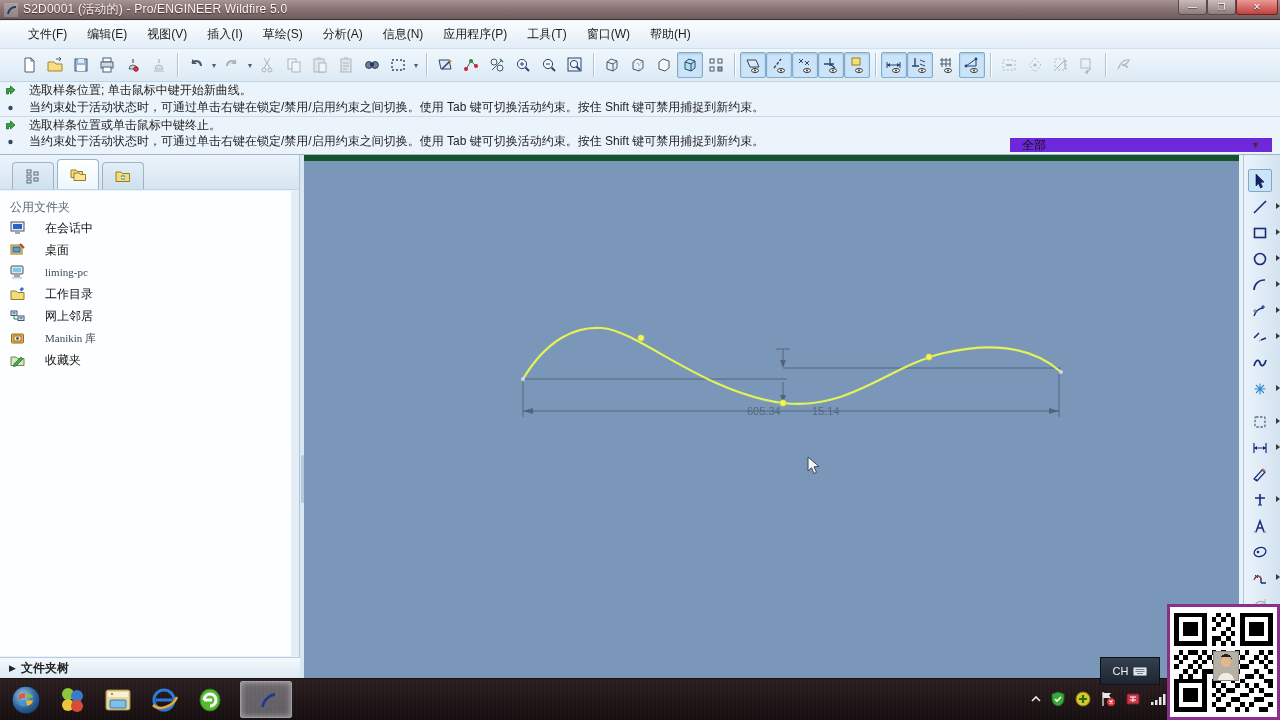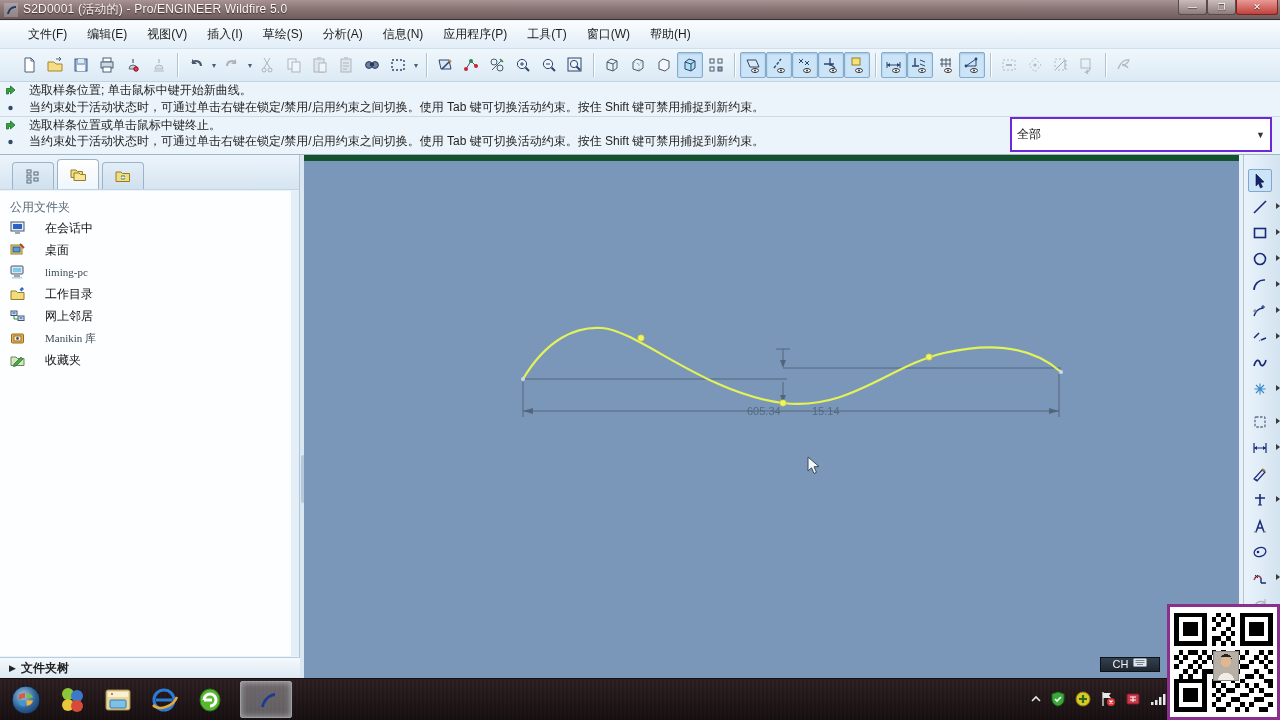--- a/index.html
+++ b/index.html
@@ -23,21 +23,21 @@
   .tb{width:26px;height:26px;display:flex;align-items:center;justify-content:center;border:1px solid transparent;border-radius:2px;flex:0 0 auto;background:transparent}
   .tb.pressed{background:#cbe4f8;border-color:#83abce;box-shadow:inset 0 1px 2px rgba(60,100,140,.25)}
   .tb.dis{opacity:.4;filter:grayscale(.8)}
   .sep{width:1px;height:24px;background:#aec3d4;margin:0 5px;flex:0 0 auto;box-shadow:1px 0 0 #fff}
   .ddarrow{width:10px;height:24px;display:flex;align-items:center;justify-content:center;color:#45607c;font-size:8px}
 
   
   .msgs{top:82px;left:0;width:1280px;height:73px;background:#ecf4fb;border-bottom:1px solid #9fb4c5;color:#1f1f1f}
   .msg-row{height:17px;display:flex;align-items:center;gap:13px;padding-left:5px;white-space:nowrap}
   .msg-block2{border-top:1px solid #ccdae7}
-  .filterbox{position:absolute;right:8px;bottom:2px;width:262px;height:35px;background:#fff;border:2px solid #6d28d9;display:flex;align-items:center;justify-content:space-between;padding:0 5px;color:#111}
+  .filterbox{position:absolute;right:8px;bottom:2px;width:262px;height:14px;background:#fff;border:7px solid #6d28d9;display:flex;align-items:center;justify-content:space-between;padding:0 5px;color:#111}
   .filterbox .fdd{color:#333;font-size:9px}
 
   
   .sidebar{top:155px;left:0;width:300px;height:523px;background:#eaf3fb;border-right:1px solid #b2c6d8}
   .tabstrip{height:35px;background:linear-gradient(#ecf4fb,#d6e5f1);border-bottom:1px solid #c2d4e2;display:flex;align-items:flex-end;padding-left:12px;gap:3px}
   .stab{width:42px;height:27px;border:1px solid #9db4c8;border-bottom:none;border-radius:4px 4px 0 0;background:linear-gradient(#e3eef7,#cfe0ee);display:flex;align-items:center;justify-content:center}
   .stab.active{background:linear-gradient(#ffffff,#eef6fc);height:30px}
   .sidelist{position:absolute;top:36px;left:0;width:292px;bottom:22px;background:#fdfeff;padding:6px 0 12px 10px;overflow:hidden}
   .side-hdr{color:#5a6a78;height:20px;display:flex;align-items:center}
   .side-item{height:22px;display:flex;align-items:center;gap:20px;color:#111}
@@ -60,21 +60,21 @@
   .fly{position:absolute;right:-8px;top:8px;width:0;height:0;border-left:4px solid #3a3a3a;border-top:3px solid transparent;border-bottom:3px solid transparent}
   .gap-grp{margin-top:7px}
 
   
   .taskbar{bottom:0;left:0;width:1280px;height:42px;background:repeating-linear-gradient(90deg,#453a3c 0 2px,#3b3133 2px 4px),linear-gradient(#584a4c,#2e2628);background-blend-mode:overlay;border-top:1px solid #161010;display:flex;align-items:center;gap:14px;padding-left:10px}
   .tk{width:32px;height:32px;display:flex;align-items:center;justify-content:center;flex:0 0 auto}
   .proe-task{width:52px;height:37px;border:1px solid #9aa0a8;border-radius:2px;background:rgba(235,240,245,.35);box-shadow:inset 0 0 6px rgba(255,255,255,.5);display:flex;align-items:center;justify-content:center}
   .tray{position:absolute;right:112px;bottom:0;height:42px;display:flex;align-items:center;gap:9px}
 
   
-  .langbar{left:1100px;top:657px;width:60px;height:15px;background:linear-gradient(#35404e,#1d2630);border:1px solid #0c1219;color:#f2f2f2;display:flex;justify-content:center;gap:5px;z-index:6;font-size:11px}
+  .langbar{left:1100px;top:657px;width:60px;height:28px;background:linear-gradient(#35404e,#1d2630);border:1px solid #0c1219;color:#f2f2f2;display:flex;align-items:center;justify-content:center;gap:5px;z-index:6;font-size:11px}
 
   
   .qr{left:1167px;top:604px;width:113px;height:116px;background:#fff;border:3px solid #8b2f8f;z-index:7;padding:4px}
   .qr svg{width:100%;height:100%;shape-rendering:crispEdges}
   .qr-photo{position:absolute;left:43px;top:44px;width:26px;height:30px;border:1px solid #888;background:#c9c2b8;z-index:8}
 
   .cursor{left:806px;top:456px;z-index:5}
   svg{display:block}
 </style>
 </head>

